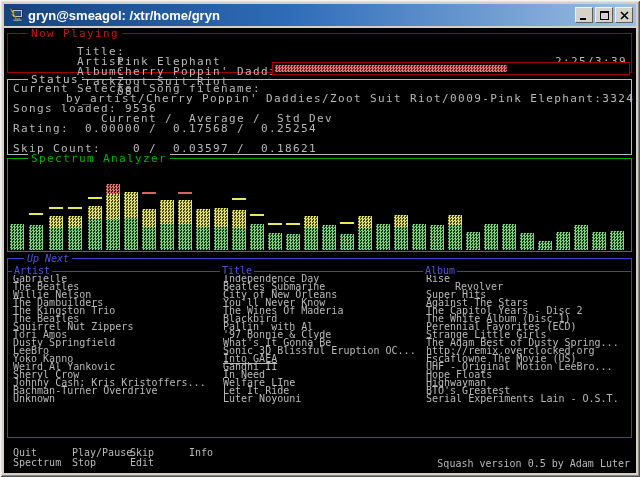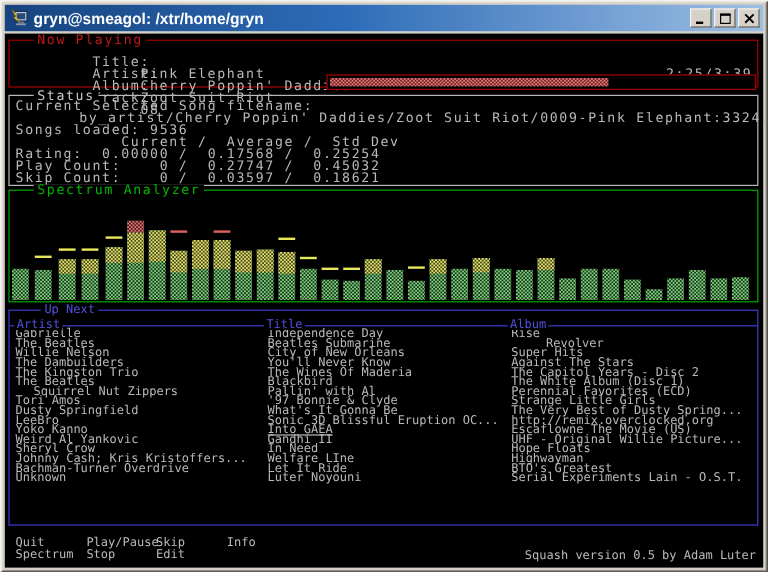--- a/index.html
+++ b/index.html
@@ -116,21 +116,20 @@
       <div class="pfill" style="width: 66%;"></div>
     </div>
 
     <div class="box gray-b" style="left:3px;top:51px;width:625px;height:76px;">
       <span class="blabel bigtxt gray-t">Status</span>
       <div class="trow bigtxt" style="left:5px;top:4px;">Current Selected Song filename:</div>
       <div class="trow bigtxt" style="left:22px;top:14px;margin-left:36px;">by_artist/Cherry Poppin' Daddies/Zoot Suit Riot/0009-Pink Elephant:3324.ogg</div>
       <div class="trow bigtxt" style="left:5px;top:24px;">Songs loaded: 9536</div>
       <div class="trow bigtxt" style="left:5px;top:34px;">           Current /  Average /  Std Dev</div>
       <div class="trow bigtxt" style="left:5px;top:44px;">Rating:  0.00000 /  0.17568 /  0.25254</div>
-      <div class="trow bigtxt" style="left:5px;top:54px;">Play Count:    0 /  0.27747 /  0.45032</div>
       <div class="trow bigtxt" style="left:5px;top:64px;">Skip Count:    0 /  0.03597 /  0.18621</div>
     </div>
 
     <div class="box green-b" style="left:3px;top:130px;width:625px;height:94px;">
       <span class="blabel bigtxt green-t">Spectrum Analyzer</span>
       <div class="bars">
           <div class="sbar" style="left: 2px; height: 26px;"></div>
           <div class="sbar" style="left: 21px; height: 25px;"></div>
           <div class="peak py" style="left: 21px; bottom: 36px;"></div>
           <div class="sbar" style="left: 41px; height: 34px;">
@@ -203,21 +202,21 @@
           <div class="sbar" style="left: 512px; height: 17px;"></div>
           <div class="sbar" style="left: 530px; height: 9px;"></div>
           <div class="sbar" style="left: 548px; height: 18px;"></div>
           <div class="sbar" style="left: 566px; height: 25px;"></div>
           <div class="sbar" style="left: 584px; height: 18px;"></div>
           <div class="sbar" style="left: 602px; height: 19px;"></div>
         </div>
     </div>
 
     <div class="box blue-b" style="left:3px;top:230px;width:625px;height:180px;">
-      <span class="blabel smalltxt blue-t" style="left:26px;top:-4px;">Up Next</span>
+      <span class="blabel smalltxt blue-t" style="left:16px;top:-4px;font-style:italic;">Up Next</span>
       <div class="unx-rule"></div>
       <span class="colhead smalltxt blue-t" style="left:4px;">Artist</span>
       <span class="colhead smalltxt blue-t" style="left:212px;">Title</span>
       <span class="colhead smalltxt blue-t" style="left:415px;">Album</span>
       <div class="unx-rows">
           <div class="unx-row" style="top: 16px;">
             <div class="unx-cell" style="left: 5px;">Gabrielle</div>
             <div class="unx-cell" style="left: 215px;">Independence Day</div>
             <div class="unx-cell" style="left: 418px;">Rise</div>
           </div>
@@ -240,48 +239,48 @@
             <div class="unx-cell" style="left: 5px; text-align: center;">The Kingston Trio</div>
             <div class="unx-cell" style="left: 215px;">The Wines Of Maderia</div>
             <div class="unx-cell" style="left: 418px;">The Capitol Years - Disc 2</div>
           </div>
           <div class="unx-row" style="top: 56px;">
             <div class="unx-cell" style="left: 5px;">The Beatles</div>
             <div class="unx-cell" style="left: 215px;">Blackbird</div>
             <div class="unx-cell" style="left: 418px;">The White Album (Disc 1)</div>
           </div>
           <div class="unx-row" style="top: 64px;">
-            <div class="unx-cell" style="left: 5px; margin-left: 15px;">Squirrel Nut Zippers</div>
+            <div class="unx-cell" style="left: 5px;">Squirrel Nut Zippers</div>
             <div class="unx-cell" style="left: 215px;">Pallin' with Al</div>
             <div class="unx-cell" style="left: 418px;">Perennial Favorites (ECD)</div>
           </div>
           <div class="unx-row" style="top: 72px;">
             <div class="unx-cell" style="left: 5px;">Tori Amos</div>
             <div class="unx-cell" style="left: 215px;">'97 Bonnie &amp; Clyde</div>
             <div class="unx-cell" style="left: 418px;">Strange Little Girls</div>
           </div>
           <div class="unx-row" style="top: 80px;">
             <div class="unx-cell" style="left: 5px;">Dusty Springfield</div>
             <div class="unx-cell" style="left: 215px;">What's It Gonna Be</div>
-            <div class="unx-cell" style="left: 418px;">The Very Best of Dusty Spring...</div>
+            <div class="unx-cell" style="left: 418px;">The Adam Best of Dusty Spring...</div>
           </div>
           <div class="unx-row" style="top: 88px;">
             <div class="unx-cell" style="left: 5px;">LeeBro</div>
             <div class="unx-cell" style="left: 215px;">Sonic 3D Blissful Eruption OC...</div>
             <div class="unx-cell" style="left: 418px;">http://remix.overclocked.org</div>
           </div>
           <div class="unx-row" style="top: 96px;">
             <div class="unx-cell" style="left: 5px;">Yoko Kanno</div>
             <div class="unx-cell" style="left: 215px; text-decoration: underline;">Into GAEA</div>
             <div class="unx-cell" style="left: 418px;">Escaflowne The Movie (US)</div>
           </div>
           <div class="unx-row" style="top: 104px;">
             <div class="unx-cell" style="left: 5px;">Weird Al Yankovic</div>
             <div class="unx-cell" style="left: 215px;">Gandhi II</div>
-            <div class="unx-cell" style="left: 418px;">UHF - Original Willie Picture...</div>
+            <div class="unx-cell" style="left: 418px;">UHF - Original Motion LeeBro...</div>
           </div>
           <div class="unx-row" style="top: 112px;">
             <div class="unx-cell" style="left: 5px;">Sheryl Crow</div>
             <div class="unx-cell" style="left: 215px;">In Need</div>
             <div class="unx-cell" style="left: 418px;">Hope Floats</div>
           </div>
           <div class="unx-row" style="top: 120px;">
             <div class="unx-cell" style="left: 5px;">Johnny Cash; Kris Kristoffers...</div>
             <div class="unx-cell" style="left: 215px;">Welfare LIne</div>
             <div class="unx-cell" style="left: 418px;">Highwayman</div>

